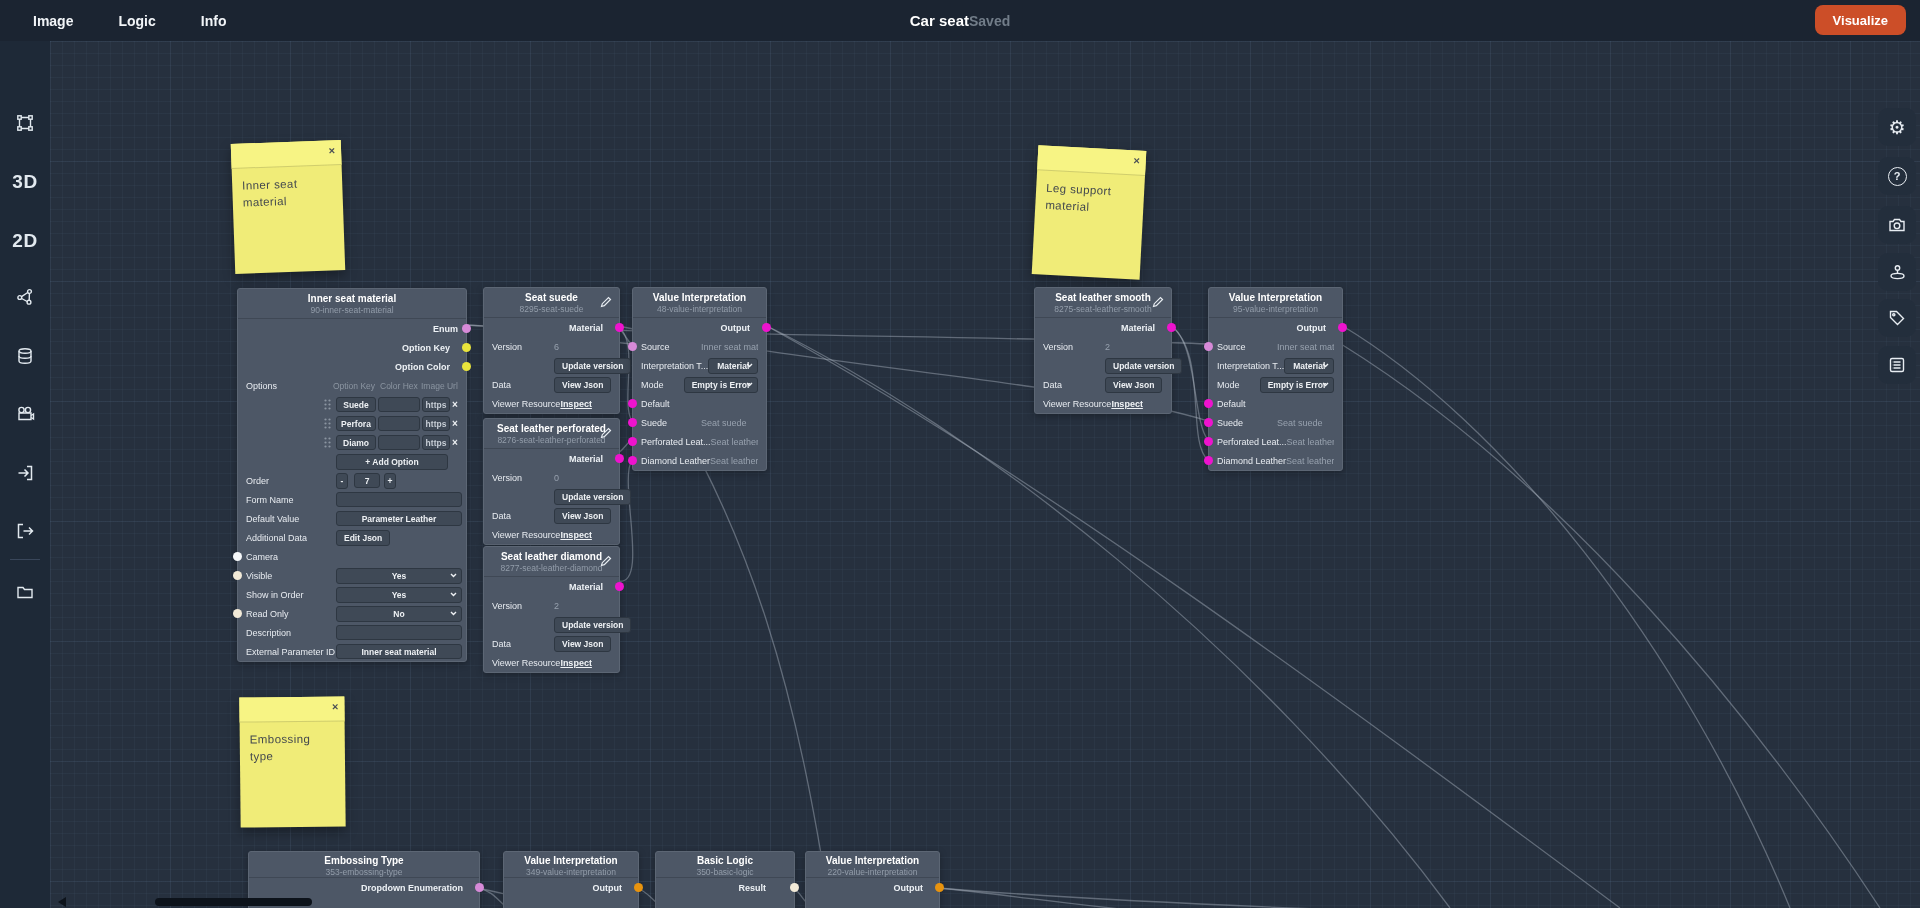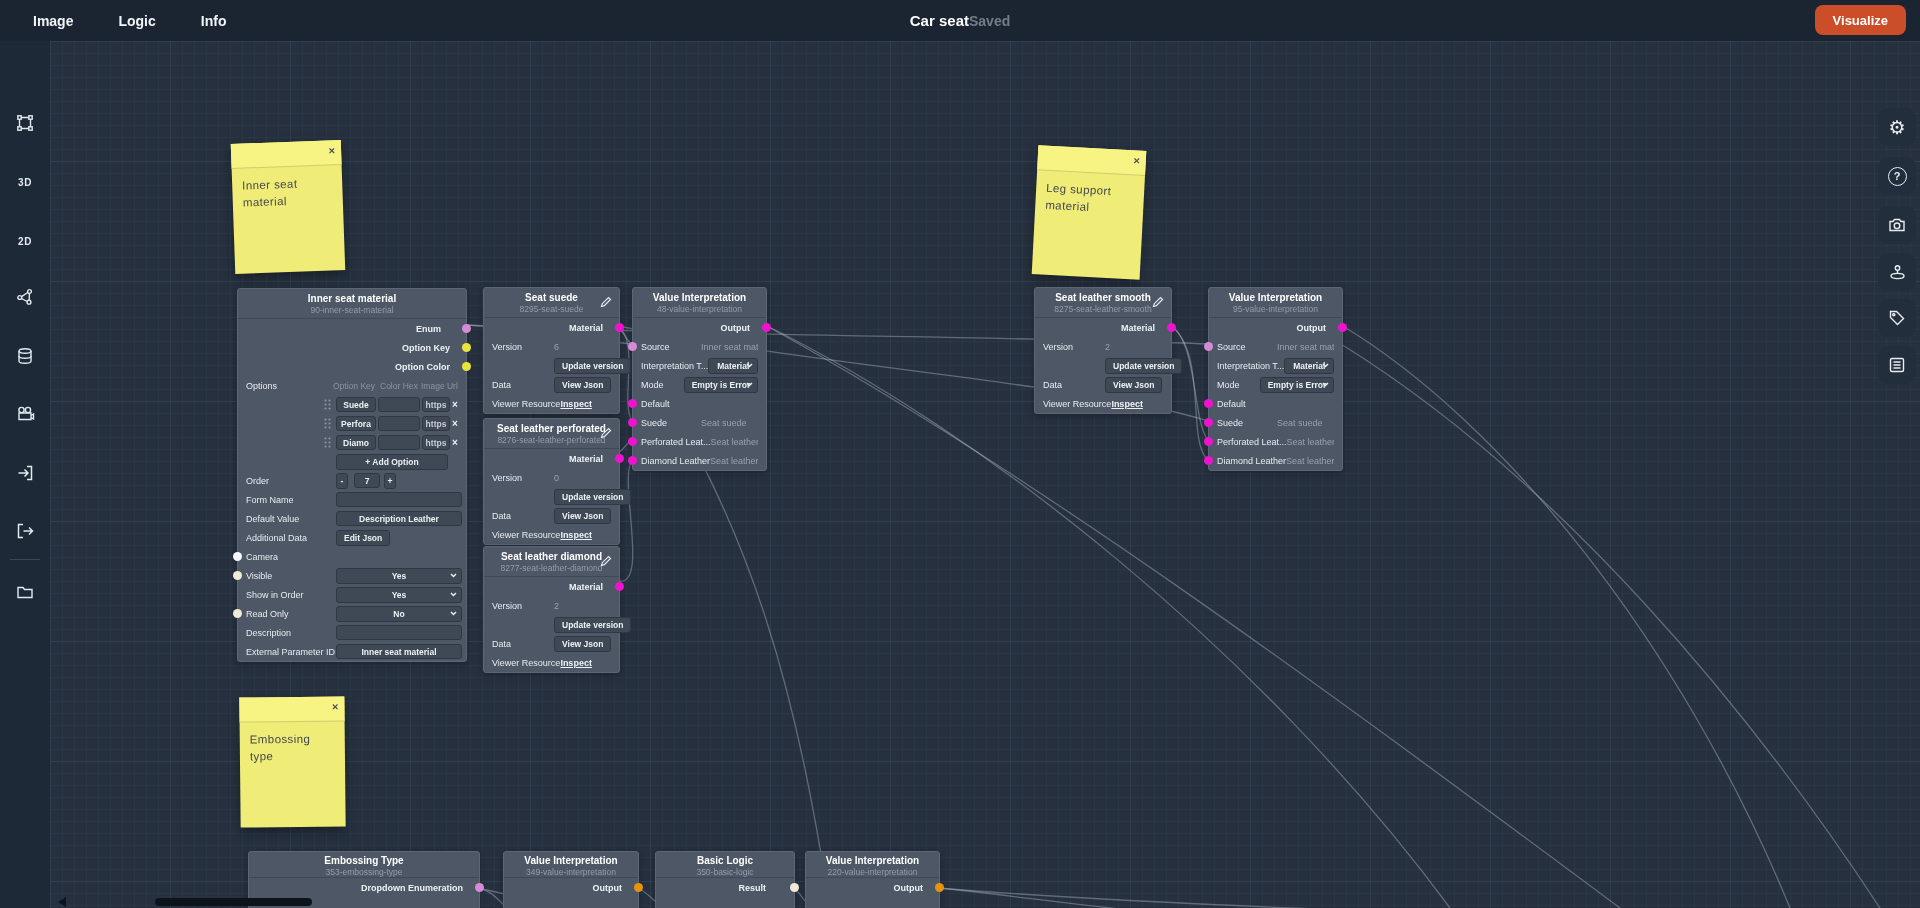--- a/index.html
+++ b/index.html
@@ -29,21 +29,21 @@
   .tb-title{color:#ffffff;font-size:15px;font-weight:bold}
   .tb-status{color:#727d89;font-size:14px;font-weight:bold}
   .visualize-btn{
     position:absolute;right:14px;top:5px;height:30px;padding:0 18px;border-radius:8px;
     background:#cc4e28;color:#fff;font-size:13px;font-weight:bold;border:none;
     display:flex;align-items:center;justify-content:center;cursor:pointer;
   }
   
   .leftrail{position:absolute;left:0;top:41px;bottom:0;width:50px;background:#1e2937;z-index:5}
   .rail-btn{position:absolute;left:0;width:50px;height:36px;display:flex;align-items:center;justify-content:center;color:#e2e9ef;cursor:pointer}
-  .rail-label{font-size:10px;font-weight:bold;letter-spacing:.5px;color:#e2e9ef}
+  .rail-label{font-size:19px;font-weight:bold;letter-spacing:.5px;color:#e2e9ef}
   .rail-divider{position:absolute;left:10px;width:30px;height:1px;background:#39465a}
   .icon-svg{display:block}
   
   .float-btn{
     position:absolute;width:38px;height:38px;border-radius:10px;background:#232e3c;
     display:flex;align-items:center;justify-content:center;color:#e8edf2;z-index:5;cursor:pointer;
   }
   .gear-glyph{font-size:19px;line-height:1}
   .help-circle{width:17px;height:17px;border:1.6px solid #e8edf2;border-radius:50%;
     display:flex;align-items:center;justify-content:center;font-size:11px;font-weight:bold}
@@ -242,21 +242,21 @@
   </div>
   <div class="note-text">Embossing type</div>
 </div>
 
 <div class="node" style="left:237px;top:288px;width:228px">
   <div class="nhead">
     <div class="ntitle">Inner seat material</div>
     <div class="nsub">90-inner-seat-material</div>
   </div>
   <div class="row">
-    <span class="out-label" style="margin-right:17px">Enum</span>
+    <span class="out-label" style="margin-right:0">Enum</span>
   </div>
   <div class="row">
     <span class="out-label" style="margin-right:8px">Option Key</span>
   </div>
   <div class="row">
     <span class="out-label" style="margin-right:8px">Option Color</span>
   </div>
   <div class="row">
     <span class="rlabel">Options</span>
     <span class="col-head" style="position:absolute;left:95px">Option Key</span>
@@ -315,21 +315,21 @@
     <button class="nbtn ctrl" style="width:12px;padding:2px 0">-</button>
     <div class="ninput ctrl" style="left:116px;width:24px">7</div>
     <button class="nbtn ctrl" style="left:146px;width:12px;padding:2px 0">+</button>
   </div>
   <div class="row">
     <span class="rlabel">Form Name</span>
     <div class="ninput ctrl" style="width:124px"></div>
   </div>
   <div class="row">
     <span class="rlabel">Default Value</span>
-    <div class="ninput ctrl" style="width:124px">Description Leather</div>
+    <div class="ninput ctrl" style="width:124px">Parameter Leather</div>
   </div>
   <div class="row">
     <span class="rlabel">Additional Data</span>
     <button class="nbtn ctrl">Edit Json</button>
   </div>
   <div class="row">
     <span class="rlabel">Camera</span>
   </div>
   <div class="row">
     <span class="rlabel">Visible</span>

